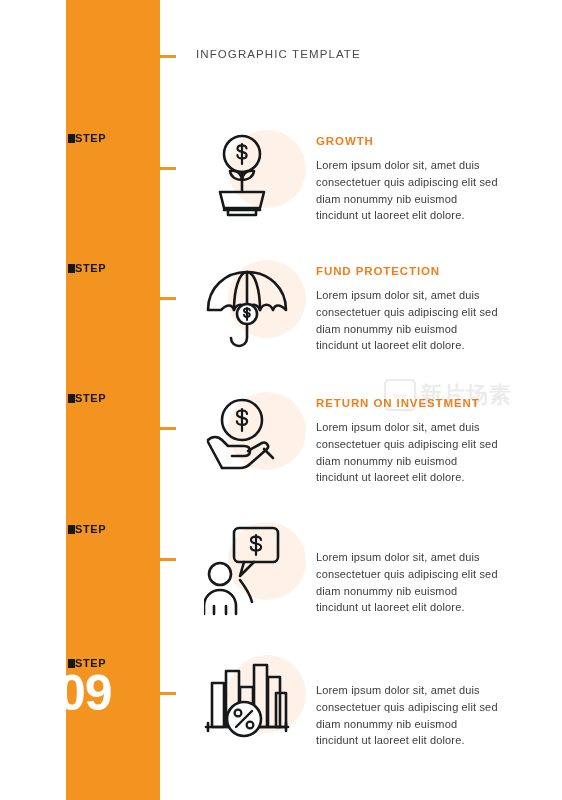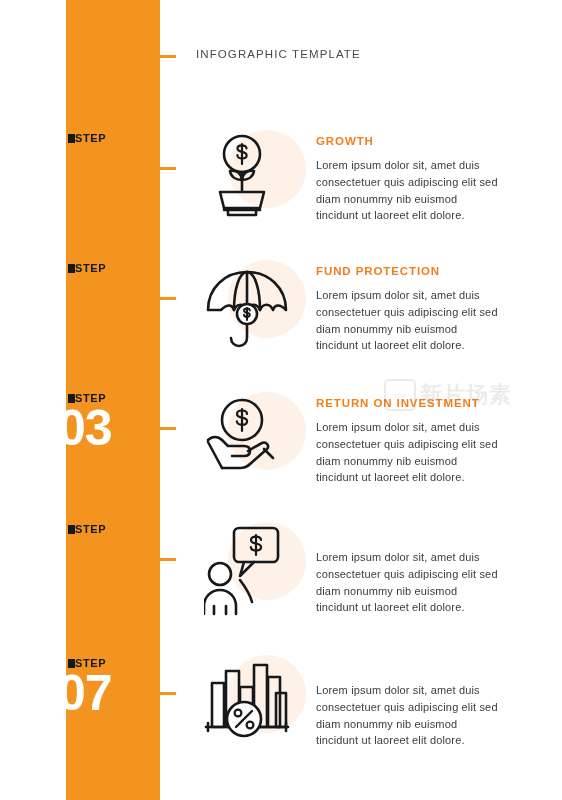--- a/index.html
+++ b/index.html
@@ -200,34 +200,33 @@
   <div class="step-tag">
     <span class="step-square"></span>
     <span class="step-word">STEP</span>
   </div>
 </div>
 <div class="step-block" style="top:393px">
   <div class="step-tag">
     <span class="step-square"></span>
     <span class="step-word">STEP</span>
   </div>
-  <div class="step-number">03</div>
 </div>
 <div class="step-block" style="top:524px">
   <div class="step-tag">
     <span class="step-square"></span>
     <span class="step-word">STEP</span>
   </div>
 </div>
 <div class="step-block" style="top:658px">
   <div class="step-tag">
     <span class="step-square"></span>
     <span class="step-word">STEP</span>
   </div>
-  <div class="step-number">07</div>
+  <div class="step-number">09</div>
 </div>
 
 <div class="step-row" style="top:128px">
   <div class="icon-wrap">
     <div class="icon-circle"></div>
     <svg class="icon-svg" width="76" height="88" viewBox="0 0 76 88" fill="none" stroke="#17181a" stroke-width="2.6" stroke-linecap="round" stroke-linejoin="round">
       <circle cx="38" cy="22" r="18"></circle>
       <path d="M38 12v20" stroke-width="2.2"></path>
       <path d="M42.5 16.5c0-2-2-3.2-4.5-3.2s-4.5 1.2-4.5 3.2 2 2.8 4.5 3.3 4.6 1.3 4.6 3.4-2.1 3.3-4.6 3.3-4.6-1.3-4.6-3.3" stroke-width="2.2"></path>
       <path d="M38 40v18"></path>

